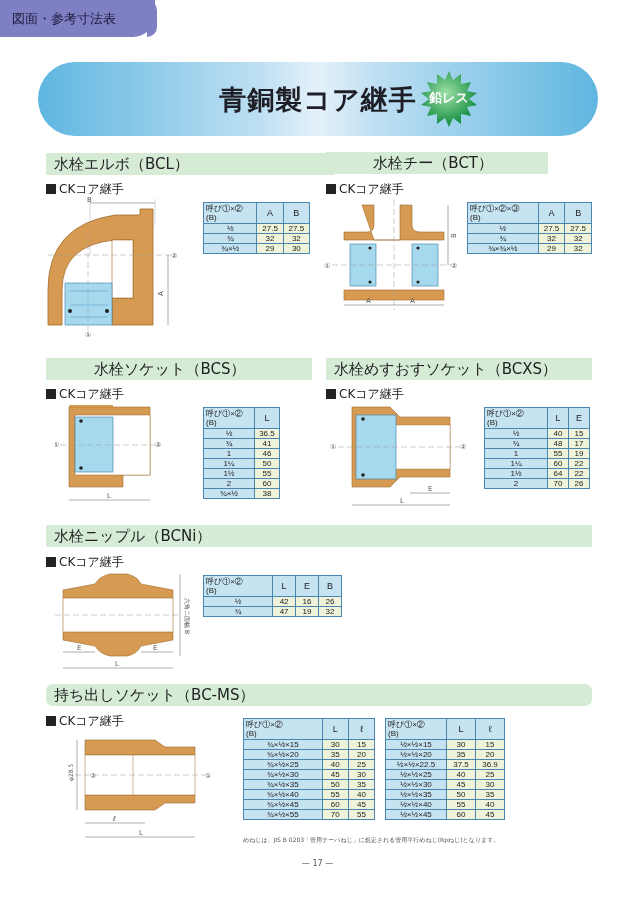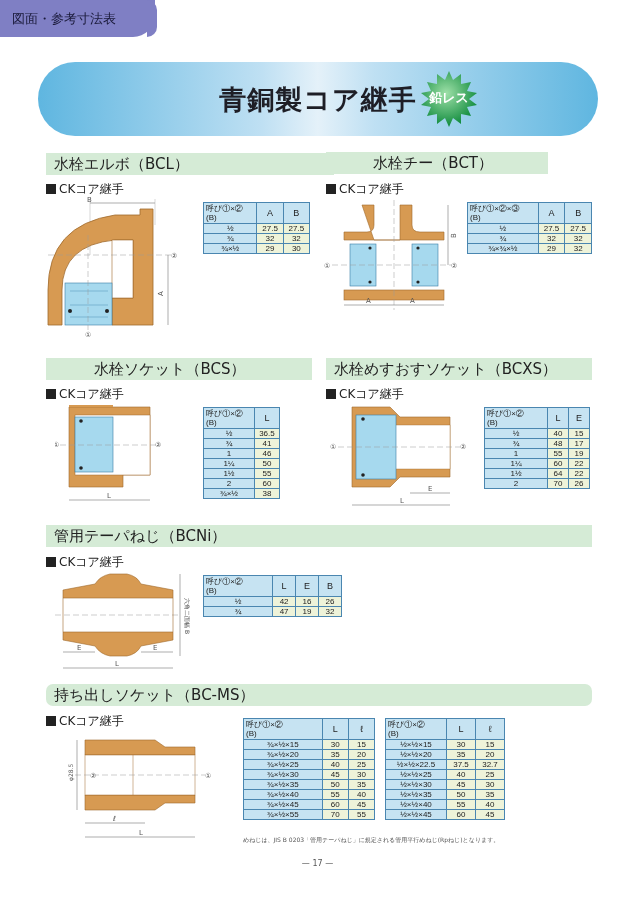--- a/index.html
+++ b/index.html
@@ -259,21 +259,21 @@
         <td class="v">22</td>
       </tr>
   <tr>
         <td class="k">2</td>
         <td class="v">70</td>
         <td class="v">26</td>
       </tr>
 </tbody>
   </table>
 
-<div class="sec-title" style="left:46px;top:525px;width:546px;">管用テーパねじ（BCNi）</div>
+<div class="sec-title" style="left:46px;top:525px;width:546px;">水栓ニップル（BCNi）</div>
 <div class="sub" style="left:46px;top:554px;">CKコア継手</div>
 <svg class="diagram" style="left:55px;top:570px;" width="150" height="105">
   <path d="M8 20 L40 14 Q45 6 55 4 L72 4 Q82 6 86 14 L118 20 L118 28 L8 28 Z" fill="#d79a52" stroke="#a06a2c" stroke-width="0.6"></path>
   <path d="M8 70 L40 76 Q45 84 55 86 L72 86 Q82 84 86 76 L118 70 L118 62 L8 62 Z" fill="#d79a52" stroke="#a06a2c" stroke-width="0.6"></path>
   <line x1="0" y1="45" x2="125" y2="45" stroke="#999" stroke-width="0.5" stroke-dasharray="6,3"></line>
   <line x1="8" y1="28" x2="8" y2="62" stroke="#a06a2c" stroke-width="0.6"></line>
   <line x1="118" y1="28" x2="118" y2="62" stroke="#a06a2c" stroke-width="0.6"></line>
   <line x1="8" y1="82" x2="40" y2="82" stroke="#777" stroke-width="0.6"></line>
   <line x1="86" y1="82" x2="118" y2="82" stroke="#777" stroke-width="0.6"></line>
   <line x1="8" y1="98" x2="118" y2="98" stroke="#777" stroke-width="0.6"></line>
@@ -385,21 +385,21 @@
         <td class="v">15</td>
       </tr>
   <tr>
         <td class="k">½×½×20</td>
         <td class="v">35</td>
         <td class="v">20</td>
       </tr>
   <tr>
         <td class="k">½×½×22.5</td>
         <td class="v">37.5</td>
-        <td class="v">32.7</td>
+        <td class="v">36.9</td>
       </tr>
   <tr>
         <td class="k">½×½×25</td>
         <td class="v">40</td>
         <td class="v">25</td>
       </tr>
   <tr>
         <td class="k">½×½×30</td>
         <td class="v">45</td>
         <td class="v">30</td>

